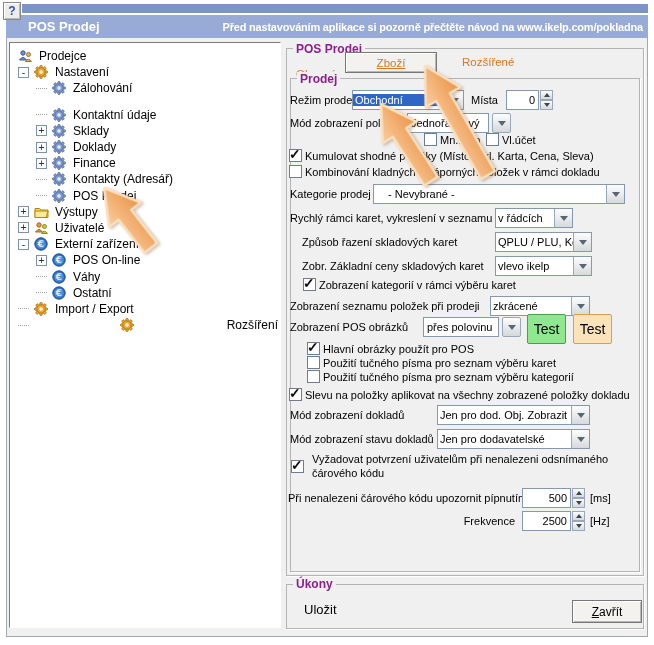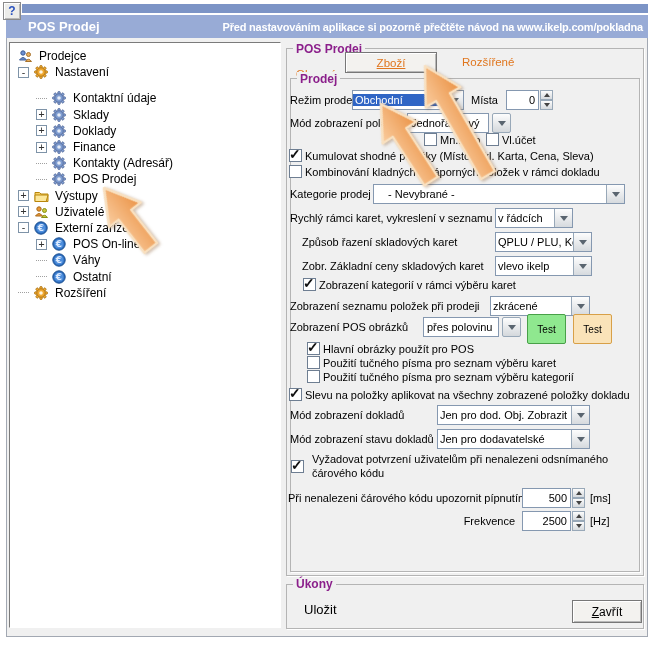--- a/index.html
+++ b/index.html
@@ -59,21 +59,21 @@
   .sb.dn i{border-top:4px solid #444;margin-bottom:-3px}
   .cb{position:absolute;width:13px;height:13px;background:#fff;border:1px solid #6E7E92;box-sizing:border-box;z-index:4}
   .cb.checked::after{content:"✓";position:absolute;left:-1px;top:-4px;font-size:14px;font-weight:bold;color:#101010}
   .btn3d{position:absolute;box-sizing:border-box;background:#F3F2EF;border:1px solid #777;
        box-shadow:inset 1px 1px 0 #FFF,inset -1px -1px 0 #B8B8B8;display:flex;align-items:center;justify-content:center;
        font-size:12px;z-index:6;color:#000}
   #zbozi{color:var(--accent-orange);text-decoration:underline;font-size:11.5px}
   .fl{display:block}
   .fl::first-letter{text-decoration:underline}
   .testbtn{position:absolute;box-sizing:border-box;display:flex;align-items:center;justify-content:center;
-       font-size:10px;border-radius:2px;z-index:4;color:#000}
+       font-size:14px;border-radius:2px;z-index:4;color:#000}
   #test1{background:#8FE88F;border:1px solid #48A048}
   #test2{background:#FAE3B9;border:1px solid #D8A048}
   .arrow{position:absolute;z-index:30;transform-origin:22px 2px;
        filter:drop-shadow(1px 2px 1.5px rgba(120,70,20,.35))}
   #ulozit{position:absolute;font-size:13px;color:#000;z-index:6;white-space:nowrap}
 </style>
 </head>
 <body style="--titlebar: #98ABD6; --titlebar-dark: #7C94C6; --accent-orange: #E0761E; --group-label: #8B1F8B; --selection: #2F65C5; --arrow-fill: #EC9A50; --test-green: #8FE88F; --test-tan: #FAE3B9;">
 
 <div id="strip"></div>
@@ -106,20 +106,36 @@
               <rect x="0.5" y="5.75" width="13" height="2.5" rx="1"></rect>
               <rect x="5.75" y="0.5" width="2.5" height="13" rx="1" transform="rotate(45 7 7)"></rect>
               <rect x="5.75" y="0.5" width="2.5" height="13" rx="1" transform="rotate(-45 7 7)"></rect>
               <circle cx="7" cy="7" r="4.2"></circle>
             </g>
             <circle cx="7" cy="7" r="1.8" fill="#FDF6E3"></circle>
           </svg>
         </span>
         <span class="tlabel">Nastavení</span>
       </div>
+      <div class="trow" style="padding-left: 20px;">
+        <span class="stub"></span>
+        <span class="ticon">
+          <svg width="14" height="14" viewBox="0 0 14 14">
+            <g fill="#7E9CD0" stroke="#54699A" stroke-width="0.8">
+              <rect x="5.75" y="0.5" width="2.5" height="13" rx="1"></rect>
+              <rect x="0.5" y="5.75" width="13" height="2.5" rx="1"></rect>
+              <rect x="5.75" y="0.5" width="2.5" height="13" rx="1" transform="rotate(45 7 7)"></rect>
+              <rect x="5.75" y="0.5" width="2.5" height="13" rx="1" transform="rotate(-45 7 7)"></rect>
+              <circle cx="7" cy="7" r="4.2"></circle>
+            </g>
+            <circle cx="7" cy="7" r="1.8" fill="#E8EEF8"></circle>
+          </svg>
+        </span>
+        <span class="tlabel">Zálohování</span>
+      </div>
       <div class="trow" style="padding-left: 20px; margin-top: 10px;">
         <span class="stub"></span>
         <span class="ticon">
           <svg width="14" height="14" viewBox="0 0 14 14">
             <g fill="#7E9CD0" stroke="#54699A" stroke-width="0.8">
               <rect x="5.75" y="0.5" width="2.5" height="13" rx="1"></rect>
               <rect x="0.5" y="5.75" width="13" height="2.5" rx="1"></rect>
               <rect x="5.75" y="0.5" width="2.5" height="13" rx="1" transform="rotate(45 7 7)"></rect>
               <rect x="5.75" y="0.5" width="2.5" height="13" rx="1" transform="rotate(-45 7 7)"></rect>
               <circle cx="7" cy="7" r="4.2"></circle>
@@ -269,20 +285,36 @@
         <span class="ticon">
           <svg width="14" height="14" viewBox="0 0 14 14">
             <circle cx="7" cy="7" r="6.2" fill="#2E6FC0" stroke="#1A4E90"></circle>
             <circle cx="7" cy="7" r="4.6" fill="#4E8EDC"></circle>
             <text x="7" y="10" font-size="9" text-anchor="middle" fill="#DDEBFF" font-family="DejaVu Sans, sans-serif" font-weight="bold">€</text>
           </svg>
         </span>
         <span class="tlabel">Ostatní</span>
       </div>
       <div class="trow" style="padding-left: 2px;">
+        <span class="stub"></span>
+        <span class="ticon">
+          <svg width="14" height="14" viewBox="0 0 14 14">
+            <g fill="#F0A830" stroke="#A87010" stroke-width="0.8">
+              <rect x="5.75" y="0.5" width="2.5" height="13" rx="1"></rect>
+              <rect x="0.5" y="5.75" width="13" height="2.5" rx="1"></rect>
+              <rect x="5.75" y="0.5" width="2.5" height="13" rx="1" transform="rotate(45 7 7)"></rect>
+              <rect x="5.75" y="0.5" width="2.5" height="13" rx="1" transform="rotate(-45 7 7)"></rect>
+              <circle cx="7" cy="7" r="4.2"></circle>
+            </g>
+            <circle cx="7" cy="7" r="1.8" fill="#FDF6E3"></circle>
+          </svg>
+        </span>
+        <span class="tlabel">Import / Export</span>
+      </div>
+      <div class="trow" style="padding-left: 2px; justify-content: space-between;">
         <span class="stub"></span>
         <span class="ticon">
           <svg width="14" height="14" viewBox="0 0 14 14">
             <g fill="#F0A830" stroke="#A87010" stroke-width="0.8">
               <rect x="5.75" y="0.5" width="2.5" height="13" rx="1"></rect>
               <rect x="0.5" y="5.75" width="13" height="2.5" rx="1"></rect>
               <rect x="5.75" y="0.5" width="2.5" height="13" rx="1" transform="rotate(45 7 7)"></rect>
               <rect x="5.75" y="0.5" width="2.5" height="13" rx="1" transform="rotate(-45 7 7)"></rect>
               <circle cx="7" cy="7" r="4.2"></circle>
             </g>

